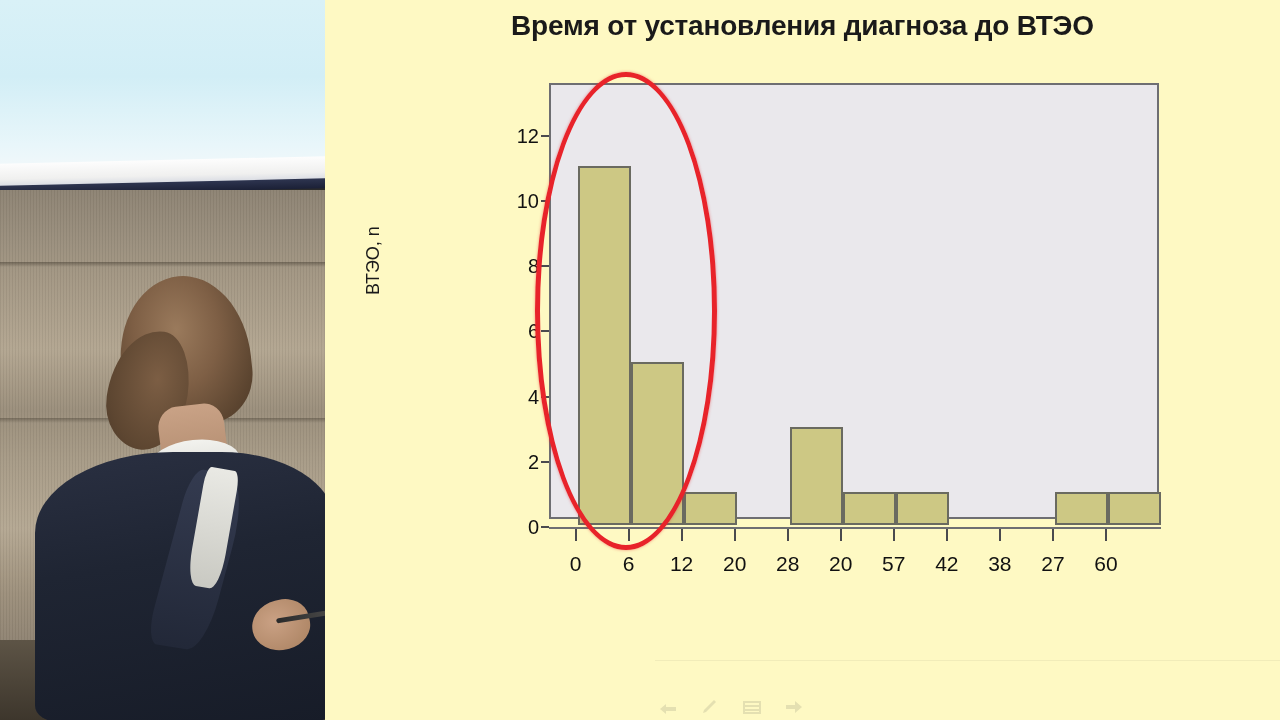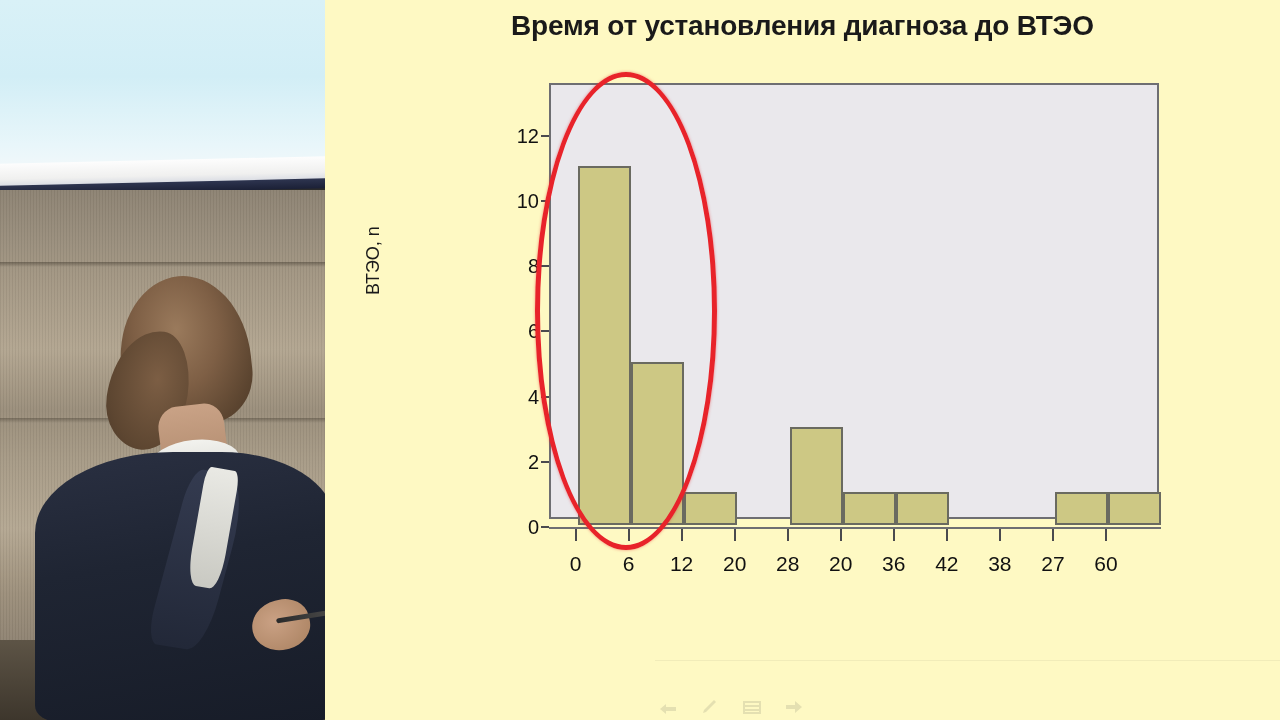--- a/index.html
+++ b/index.html
@@ -239,21 +239,21 @@
           <div class="xtick-label" style="left: 283.565px;">6</div>
           <div class="xtick-mark" style="left: 302.565px;"></div>
           <div class="xtick-label" style="left: 336.609px;">12</div>
           <div class="xtick-mark" style="left: 355.609px;"></div>
           <div class="xtick-label" style="left: 389.652px;">20</div>
           <div class="xtick-mark" style="left: 408.652px;"></div>
           <div class="xtick-label" style="left: 442.696px;">28</div>
           <div class="xtick-mark" style="left: 461.696px;"></div>
           <div class="xtick-label" style="left: 495.739px;">20</div>
           <div class="xtick-mark" style="left: 514.739px;"></div>
-          <div class="xtick-label" style="left: 548.783px;">36</div>
+          <div class="xtick-label" style="left: 548.783px;">57</div>
           <div class="xtick-mark" style="left: 567.783px;"></div>
           <div class="xtick-label" style="left: 601.826px;">42</div>
           <div class="xtick-mark" style="left: 620.826px;"></div>
           <div class="xtick-label" style="left: 654.87px;">38</div>
           <div class="xtick-mark" style="left: 673.87px;"></div>
           <div class="xtick-label" style="left: 707.913px;">27</div>
           <div class="xtick-mark" style="left: 726.913px;"></div>
           <div class="xtick-label" style="left: 760.957px;">60</div>
           <div class="xtick-mark" style="left: 779.957px;"></div>
         </div>

